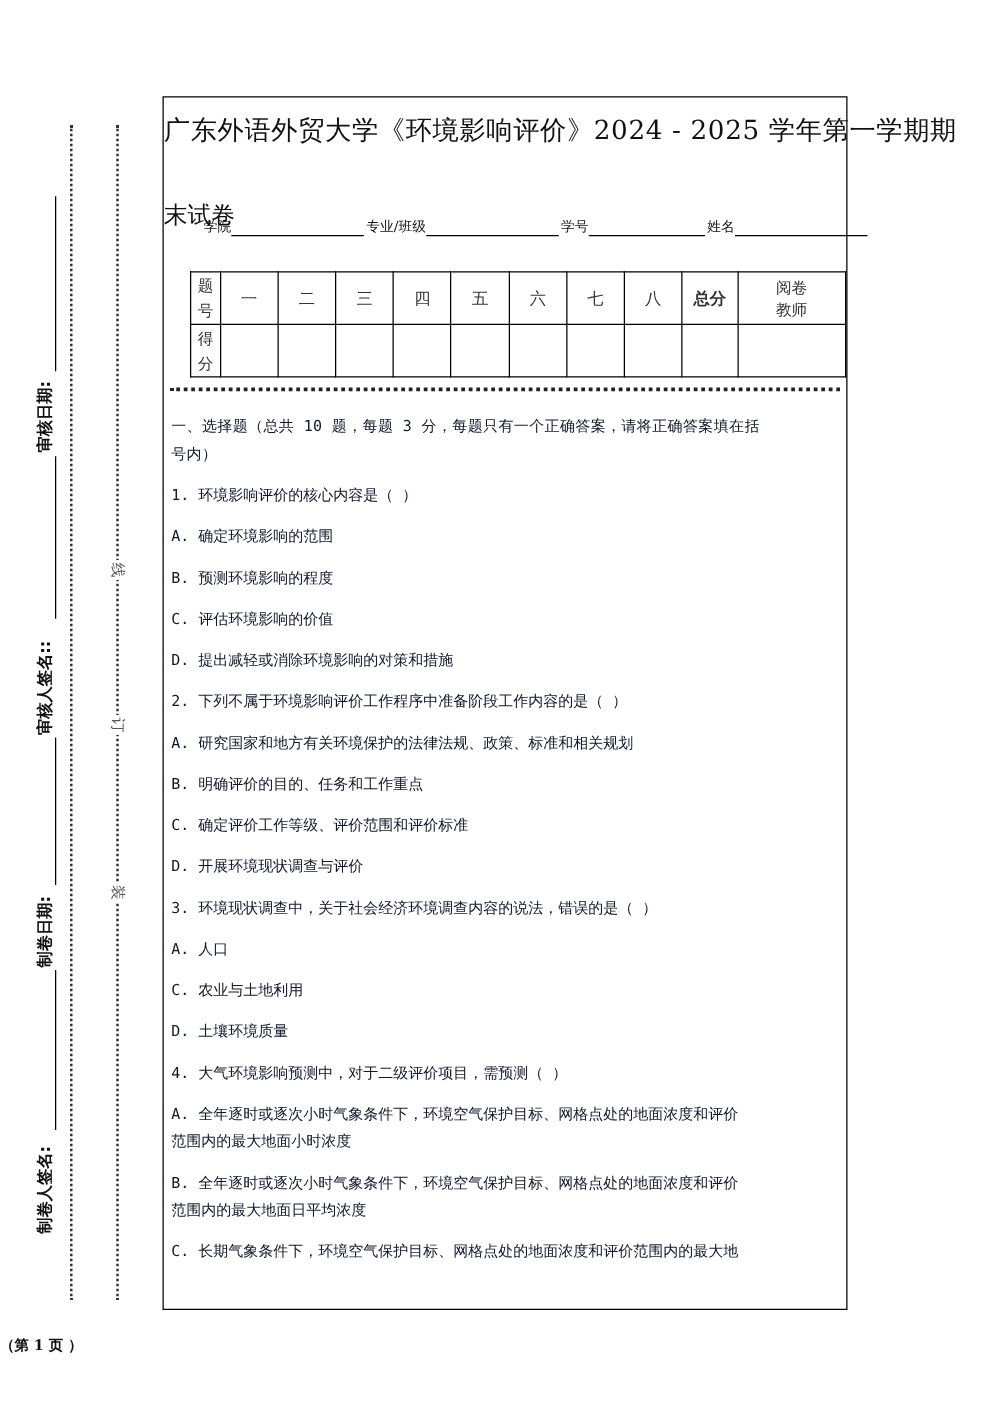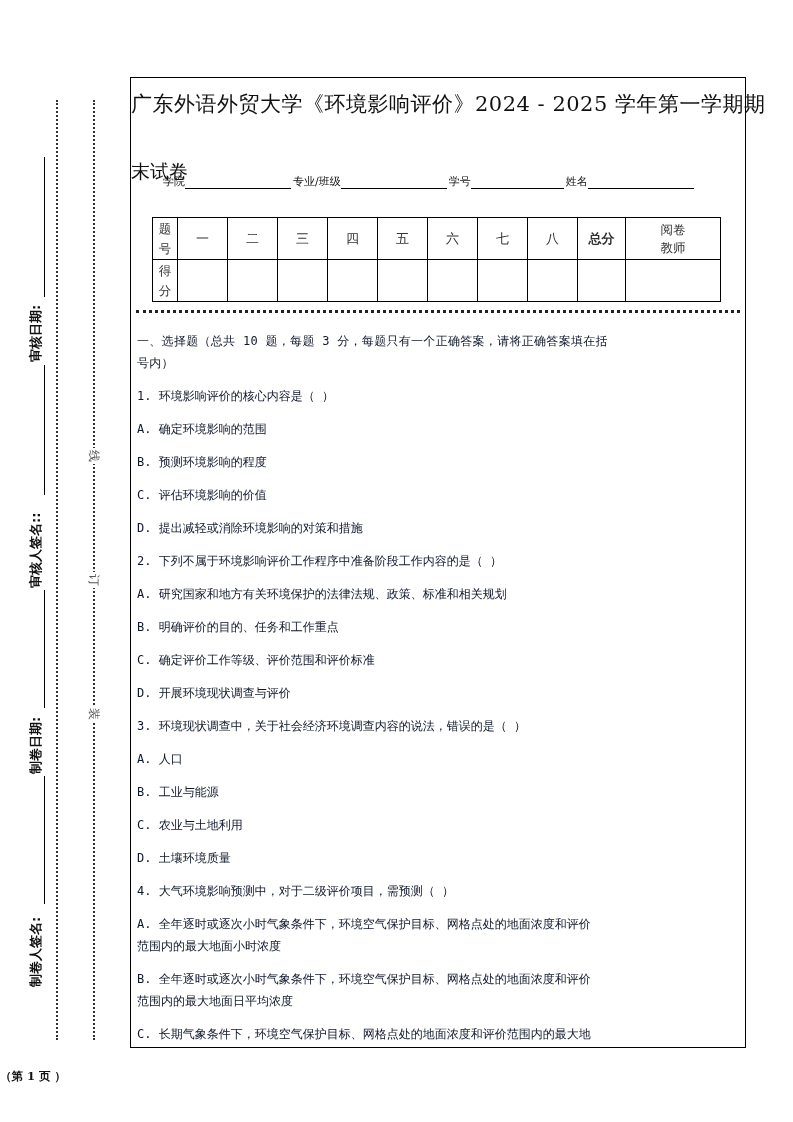--- a/index.html
+++ b/index.html
@@ -17,21 +17,21 @@
   }
   .side-label {
     position: absolute; left: 27px; font-size: 13px; font-weight: bold;
     font-family: "DejaVu Sans", sans-serif; white-space: nowrap;
     transform-origin: left top; transform: rotate(-90deg);
   }
   .side-rule { position: absolute; left: 44px; width: 0; border-left: 1px solid #000; }
 
   
   .frame {
-    position: absolute; left: 130px; top: 77px; width: 616px; height: 971px;
+    position: absolute; left: 130px; top: 77px; width: 548px; height: 971px;
     border: 1.5px solid #000;
   }
   .title1 {
     position: absolute; left: 0; top: 12px; width: 100%; text-align: center;
     font-size: 21px; letter-spacing: 0.5px; white-space: nowrap;
   }
   .title2 {
     position: absolute; left: 0; top: 54px; width: 100%; 
     font-size: 19px;
     margin-top: 27px;
@@ -164,21 +164,20 @@
     <p class="gap">D. 提出减轻或消除环境影响的对策和措施</p>
 
     <p class="gap">2. 下列不属于环境影响评价工作程序中准备阶段工作内容的是（  ）</p>
     <p class="gap">A. 研究国家和地方有关环境保护的法律法规、政策、标准和相关规划</p>
     <p class="gap">B. 明确评价的目的、任务和工作重点</p>
     <p class="gap">C. 确定评价工作等级、评价范围和评价标准</p>
     <p class="gap">D. 开展环境现状调查与评价</p>
 
     <p class="gap">3. 环境现状调查中，关于社会经济环境调查内容的说法，错误的是（  ）</p>
     <p class="gap">A. 人口</p>
-    <p class="gap">B. 工业与能源</p>
     <p class="gap">C. 农业与土地利用</p>
     <p class="gap">D. 土壤环境质量</p>
 
     <p class="gap">4. 大气环境影响预测中，对于二级评价项目，需预测（  ）</p>
     <p class="gap">A. 全年逐时或逐次小时气象条件下，环境空气保护目标、网格点处的地面浓度和评价</p>
     <p>范围内的最大地面小时浓度</p>
     <p class="gap">B. 全年逐时或逐次小时气象条件下，环境空气保护目标、网格点处的地面浓度和评价</p>
     <p>范围内的最大地面日平均浓度</p>
     <p class="gap">C. 长期气象条件下，环境空气保护目标、网格点处的地面浓度和评价范围内的最大地</p>
   </div>

